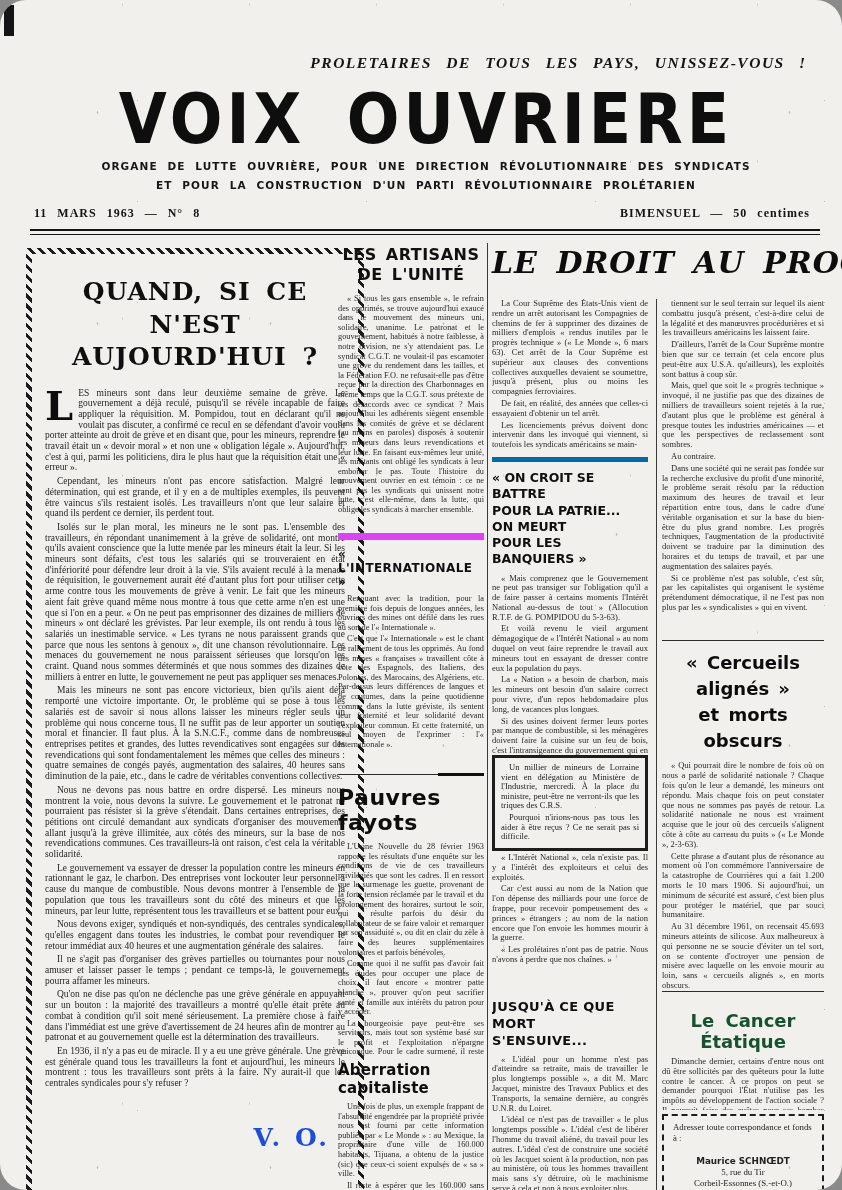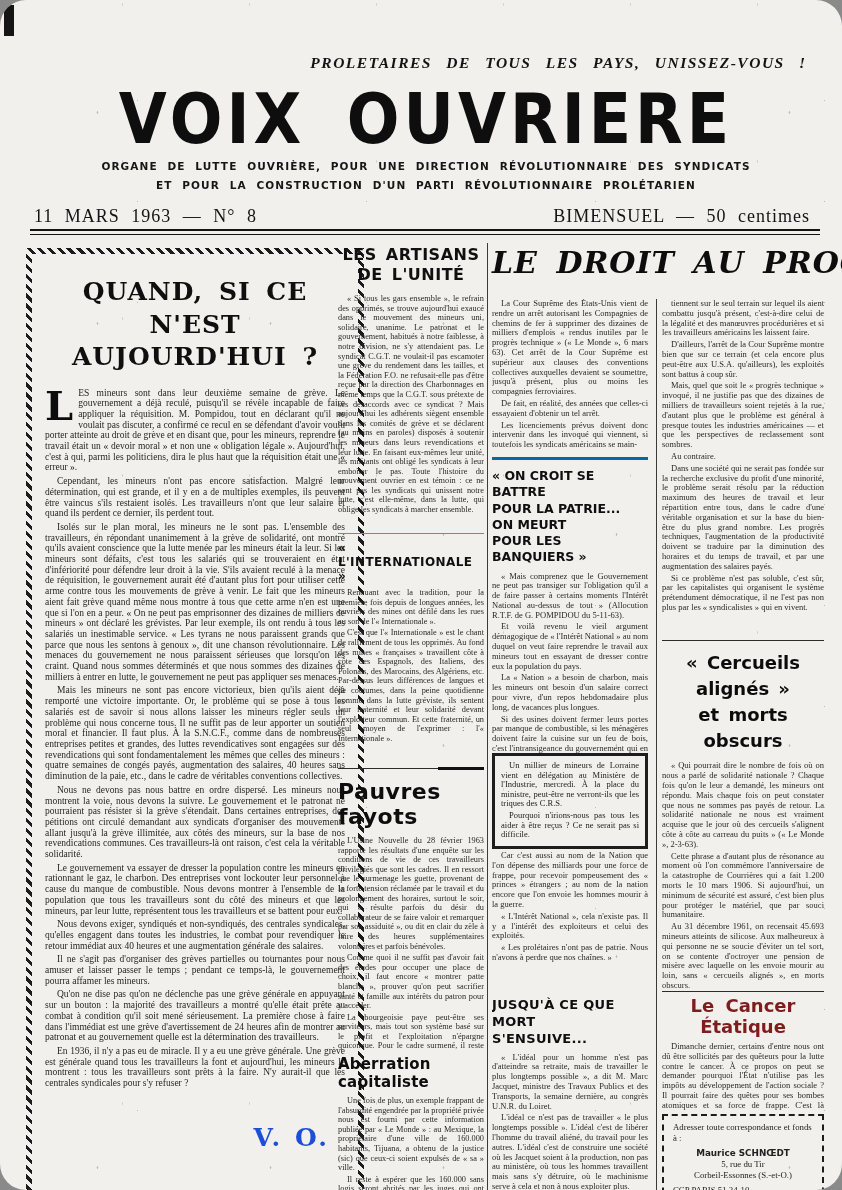--- a/index.html
+++ b/index.html
@@ -20,22 +20,22 @@
             font-family:"Liberation Serif",serif; font-weight:bold; font-style:italic;
             font-size:15.5px; letter-spacing:1.5px; word-spacing:9px; white-space:nowrap; color:#141414; }
   .masthead { position:absolute; left:86px; top:78px; margin:0; width:680px; text-align:center;
             font-family:"DejaVu Sans",sans-serif; font-weight:bold; font-size:62px;
             letter-spacing:4px; word-spacing:16px; color:#0e0e0e; transform:scaleY(1.12);
             transform-origin:top; white-space:nowrap; }
   .sub1,.sub2 { position:absolute; left:86px; width:680px; text-align:center;
             font-family:"DejaVu Sans",sans-serif; font-weight:bold; font-size:10.5px;
             letter-spacing:1.1px; word-spacing:5px; color:#161616; white-space:nowrap; }
   .sub1 { top:160px; } .sub2 { top:179px; }
-  .dateline { position:absolute; left:34px; top:206px; width:776px; font-weight:normal;
-            font-size:18px; letter-spacing:1px; word-spacing:6px; color:#141414; }
+  .dateline { position:absolute; left:34px; top:206px; width:776px; font-weight:bold;
+            font-size:12px; letter-spacing:1px; word-spacing:6px; color:#141414; }
   .dateline .right { float:right; }
   .double-rule { position:absolute; left:30px; top:229px; width:790px; height:3px;
             border-top:2px solid #141414; border-bottom:1px solid #141414; }
 
   
   .leftbox { position:absolute; left:26px; top:248px; width:300px; bottom:-8px;
             border:6px solid transparent;
             border-image:repeating-linear-gradient(45deg,#1c1c1c 0 3px,transparent 3px 7px) 6;
             padding:6px 13px 6px 13px; overflow:hidden; }
   .ed-title { margin:16px 0 14px; font-family:"DejaVu Serif",serif; font-weight:bold;
@@ -46,21 +46,21 @@
             text-indent:12px; color:#262626; }
   .ed-body p.lead { text-indent:0; }
   .dropcap { float:left; font-family:"DejaVu Serif",serif; font-weight:bold; font-size:40px;
             line-height:31px; padding:2px 5px 0 0; color:#0c0c0c; }
   .vo { position:absolute; bottom:40px; right:28px; font-family:"DejaVu Serif",serif;
             font-weight:bold; font-size:25px; letter-spacing:3px; color:#1d4ed8; }
 
   
   .col2 { position:absolute; left:338px; top:243px; width:146px; height:947px; overflow:hidden; }
   .col2 .sec { overflow:hidden; }
-  .sec-artisans { height:290px; border-bottom:1px solid #d946ef; }
+  .sec-artisans { height:290px; border-bottom:7px solid #d946ef; }
   .sec-inter { height:234px; }
   .rule-heavy { border:0; border-top:1px solid #2b2b2b; margin:0 0 5px; position:relative; overflow:visible; }
   .rule-heavy::after { content:''; position:absolute; right:0; top:-2px; width:46px; height:3px; background:#111; }
   .sec-fayots { height:276px; }
   .body-s p { margin:0 0 2px; font-size:8.3px; line-height:9.6px; text-align:justify;
             text-indent:9px; color:#292929; }
   .h-artisans { margin:2px 0 9px; font-family:"DejaVu Sans",sans-serif; font-size:16px;
             line-height:1.25; text-align:center; letter-spacing:.5px; word-spacing:3px; color:#101010; }
   .h-inter { margin:7px 0 5px; font-family:"DejaVu Sans",sans-serif; font-size:12px;
             letter-spacing:.4px; color:#101010; }
@@ -75,40 +75,40 @@
             font-weight:bold; font-size:30px; letter-spacing:1px; word-spacing:7px;
             white-space:nowrap; color:#0d0d0d; }
   .colA { position:absolute; left:0; top:56px; width:156px; bottom:0; display:flex;
             flex-direction:column; overflow:hidden; }
   .colB { position:absolute; left:170px; top:56px; width:162px; bottom:0; display:flex;
             flex-direction:column; overflow:hidden; }
   .body-r p { margin:0 0 2px; font-size:8.5px; line-height:9.8px; text-align:justify;
             text-indent:9px; color:#292929; }
   .blk { overflow:hidden; }
   .blk-droitA { height:158px; }
-  .blk-patrie { height:290px; border-top:3px solid #0369a1; padding-top:3px; }
+  .blk-patrie { height:290px; border-top:5px solid #0369a1; padding-top:3px; }
   .blk-boxnote { height:98px; }
   .boxnote { border:3px solid #1d1d1d; padding:5px 6px 4px; }
   .boxnote p { margin:0 0 2px; font-size:8.5px; line-height:9.6px; text-align:justify; text-indent:8px; color:#222; }
   .blk-afterbox { height:126px; }
   .blk-mort { flex:1; }
   .h-patrie { margin:5px 0 6px; font-family:"DejaVu Sans",sans-serif; font-size:12.5px;
             line-height:1.3; color:#0f0f0f; }
   .h-mort { margin:20px 0 5px; font-family:"DejaVu Sans",sans-serif; font-size:13px;
             line-height:1.3; letter-spacing:.3px; color:#0f0f0f; }
   .blk-droitB { height:341px; }
   .blk-cercueils { height:350px; border-top:1px solid #2b2b2b; }
   .h-cerc { margin:9px 0 7px; font-family:"DejaVu Sans",sans-serif; font-size:18px;
             line-height:1.45; text-align:center; word-spacing:3px; color:#0c0c0c; }
   .blk-cancer { height:118px; border-top:1px solid #2b2b2b; }
-  .h-cancer { margin:3px 0 5px; font-family:"DejaVu Sans",sans-serif; font-size:18px;
-            text-align:center; word-spacing:5px; color:#7f1d1d; }
+  .h-cancer { margin:18px 0 5px; font-family:"DejaVu Sans",sans-serif; font-size:18px;
+            text-align:center; word-spacing:5px; color:#14532d; }
   .blk-address { flex:1; padding-top:4px; }
   .addrbox { border:2px dashed #1d1d1d; padding:6px 9px; font-size:8.8px; line-height:11px; color:#222; }
-  .addr-name { font-family:"DejaVu Sans",sans-serif; font-weight:bold; margin-top:4px; }
+  .addr-name { font-family:"DejaVu Sans",sans-serif; font-weight:bold; margin-top:12px; }
   .addr-center { text-align:center; }
   .addr-ccp { margin-top:4px; }
 
   .vrule { position:absolute; width:1px; background:#3a3a3a; }
   .vr-mid { left:487px; top:243px; bottom:0; }
   .vr-sub { left:656px; top:299px; bottom:0; }
 </style>
 </head>
 <body>
 
@@ -183,35 +183,35 @@
 
     <div class="colA">
       <div class="blk blk-droitA body-r">
           <p>La Cour Suprême des États-Unis vient de rendre un arrêt autorisant les Compagnies de chemins de fer à supprimer des dizaines de milliers d'emplois « rendus inutiles par le progrès technique » (« Le Monde », 6 mars 63). Cet arrêt de la Cour Suprême est supérieur aux clauses des conventions collectives auxquelles devaient se soumettre, jusqu'à présent, plus ou moins les compagnies ferroviaires.</p>
           <p>De fait, en réalité, des années que celles-ci essayaient d'obtenir un tel arrêt.</p>
           <p>Les licenciements prévus doivent donc intervenir dans les invoqué qui viennent, si toutefois les syndicats américains se main-</p>
         </div>
       <div class="blk blk-patrie">
         <h4 class="h-patrie"><span>« ON CROIT SE BATTRE</span><br><span>POUR LA PATRIE...</span><br><span>ON MEURT</span><br><span>POUR LES BANQUIERS »</span></h4>
         <div class="body-r">
-            <p>« Mais comprenez que le Gouvernement ne peut pas transiger sur l'obligation qu'il a de faire passer à certains moments l'Intérêt National au-dessus de tout » (Allocution R.T.F. de G. POMPIDOU du 5-11-63).</p>
+            <p>« Mais comprenez que le Gouvernement ne peut pas transiger sur l'obligation qu'il a de faire passer à certains moments l'Intérêt National au-dessus de tout » (Allocution R.T.F. de G. POMPIDOU du 5-3-63).</p>
             <p>Et voilà revenu le vieil argument démagogique de « l'Intérêt National » au nom duquel on veut faire reprendre le travail aux mineurs tout en essayant de dresser contre eux la population du pays.</p>
             <p>La « Nation » a besoin de charbon, mais les mineurs ont besoin d'un salaire correct pour vivre, d'un repos hebdomadaire plus long, de vacances plus longues.</p>
             <p>Si des usines doivent fermer leurs portes par manque de combustible, si les ménagères doivent faire la cuisine sur un feu de bois, c'est l'intransigeance du gouvernement qui en est la seule cause.</p>
           </div>
       </div>
       <div class="blk blk-boxnote">
         <div class="boxnote">
             <p>Un millier de mineurs de Lorraine vient en délégation au Ministère de l'Industrie, mercredi. À la place du ministre, peut-être ne verront-ils que les triques des C.R.S.</p>
             <p>Pourquoi n'irions-nous pas tous les aider à être reçus ? Ce ne serait pas si difficile.</p>
           </div>
       </div>
       <div class="blk blk-afterbox body-r">
+          <p>« L'Intérêt National », cela n'existe pas. Il y a l'intérêt des exploiteurs et celui des exploités.</p>
           <p>Car c'est aussi au nom de la Nation que l'on dépense des milliards pour une force de frappe, pour recevoir pompeusement des « princes » étrangers ; au nom de la nation encore que l'on envoie les hommes mourir à la guerre.</p>
-          <p>« L'Intérêt National », cela n'existe pas. Il y a l'intérêt des exploiteurs et celui des exploités.</p>
           <p>« Les prolétaires n'ont pas de patrie. Nous n'avons à perdre que nos chaînes. »</p>
         </div>
       <div class="blk blk-mort">
         <h4 class="h-mort"><span>JUSQU'À CE QUE MORT</span><br><span>S'ENSUIVE...</span></h4>
         <div class="body-r">
             <p>« L'idéal pour un homme n'est pas d'atteindre sa retraite, mais de travailler le plus longtemps possible », a dit M. Marc Jacquet, ministre des Travaux Publics et des Transports, la semaine dernière, au congrès U.N.R. du Loiret.</p>
             <p>L'idéal ce n'est pas de travailler « le plus longtemps possible ». L'idéal c'est de libérer l'homme du travail aliéné, du travail pour les autres. L'idéal c'est de construire une société où les Jacquet soient à la production, non pas au ministère, où tous les hommes travaillent mais sans s'y détruire, où le machinisme serve à cela et non à nous exploiter plus.</p>
           </div>
       </div>
     </div>

